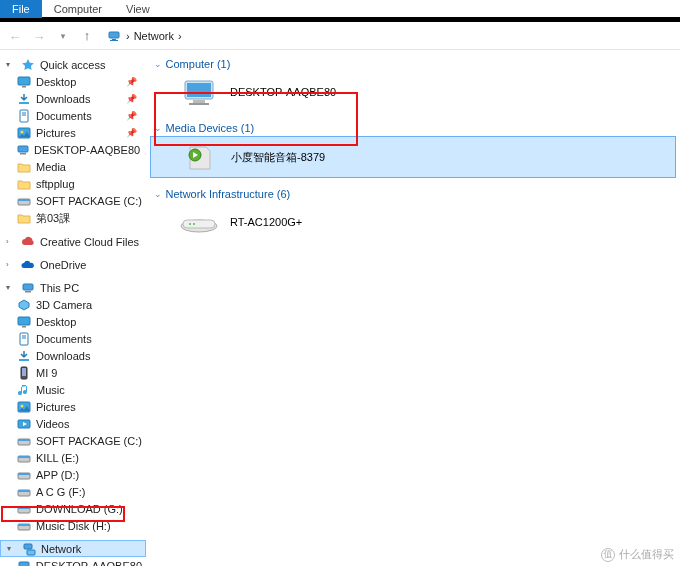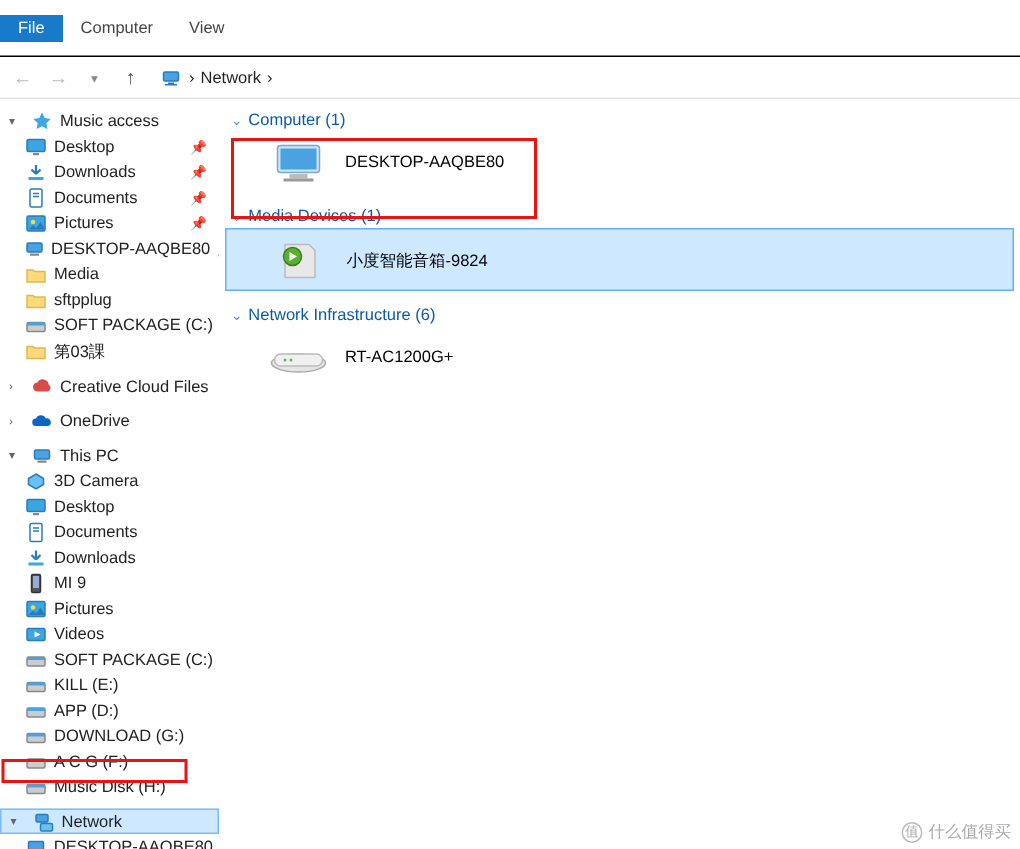--- a/index.html
+++ b/index.html
@@ -1,17 +1,17 @@
 <!DOCTYPE html>
 <html><head>
 <meta charset="utf-8">
 <style>
 * { margin: 0; padding: 0; box-sizing: border-box; font-family: "Segoe UI", Tahoma, sans-serif; }
 body { width: 680px; height: 566px; background: #fff; font-size: 11px; color: #000; position: relative; overflow: hidden; }
-.top-tabs { height: 38px; display: flex; align-items: center; background: #fff; border-bottom: 1px solid #000000; }
+.top-tabs { height: 22px; display: flex; align-items: center; background: #fff; border-bottom: 5px solid #000000; }
 .tab { padding: 3px 12px; font-size: 11px; color: #444; cursor: default; }
 .tab.active { background: #1979ca; color: #fff; }
 .nav-row { height: 28px; display: flex; align-items: center; gap: 6px; padding: 0 6px; border-bottom: 1px solid #e5e5e5; }
 .nav-btn { width: 18px; height: 18px; display: flex; align-items: center; justify-content: center; color: #555; font-size: 13px; }
 .nav-btn.dis { color: #bbb; }
 .addr { display: flex; align-items: center; gap: 4px; margin-left: 4px; font-size: 11px; color: #222; }
 .addr .ico { width: 16px; height: 16px; display: inline-flex; align-items: center; justify-content: center; }
 .main { display: flex; height: calc(566px - 50px); }
 .sidebar { width: 146px; padding: 6px 0; overflow: auto; background: #fff; }
 .tree-item { display: flex; align-items: center; gap: 4px; padding: 1.5px 4px 1.5px 16px; font-size: 11px; color: #222; white-space: nowrap; cursor: default; }
@@ -64,21 +64,21 @@
 
 <div class="main">
   <div class="sidebar">
     <div class="tree-item root">
       <span class="exp">▾</span>
       <span class="ico">
           <svg width="14" height="14" viewBox="0 0 14 14">
             <path d="M7 1l1.8 3.7 4 .6-2.9 2.8.7 4L7 10.2 3.4 12l.7-4L1.2 5.3l4-.6z" fill="#3fa6e8"></path>
           </svg>
         </span>
-      <span>Music access</span>
+      <span>Quick access</span>
     </div>
     <div id="quick-items">
         <div class="tree-item">
           <span class="ico">
             <svg width="14" height="12" viewBox="0 0 14 12">
               <rect x="1" y="1" width="12" height="8" rx="1" fill="#3ba6e0" stroke="#2a7bbb"></rect>
               <rect x="5" y="10" width="4" height="1.5" fill="#888"></rect>
             </svg>
           </span>
           <span>Desktop</span>
@@ -232,20 +232,28 @@
           <span class="ico">
             <svg width="10" height="14" viewBox="0 0 10 14">
               <rect x="2" y="1" width="6" height="12" rx="1" fill="#555" stroke="#333"></rect>
               <rect x="3" y="2" width="4" height="8" fill="#9ad"></rect>
             </svg>
           </span>
           <span>MI 9</span>
         </div>
         <div class="tree-item">
           <span class="ico">
+            <svg width="12" height="14" viewBox="0 0 12 14">
+              <path d="M4 2v8a2 2 0 11-1-1.7V4l6-1v6a2 2 0 11-1-1.7V2z" fill="#3ba6e0"></path>
+            </svg>
+          </span>
+          <span>Music</span>
+        </div>
+        <div class="tree-item">
+          <span class="ico">
             <svg width="14" height="12" viewBox="0 0 14 12">
               <rect x="1" y="1" width="12" height="10" rx="1" fill="#3ba6e0" stroke="#2a7bbb"></rect>
               <circle cx="5" cy="5" r="1.5" fill="#ffd54a"></circle>
               <path d="M2 10l3-3 2 2 3-4 3 5z" fill="#2a7bbb"></path>
             </svg>
           </span>
           <span>Pictures</span>
         </div>
         <div class="tree-item">
           <span class="ico">
@@ -283,30 +291,30 @@
           </span>
           <span>APP (D:)</span>
         </div>
         <div class="tree-item">
           <span class="ico">
             <svg width="14" height="12" viewBox="0 0 14 12">
               <rect x="1" y="4" width="12" height="6" rx="1" fill="#ccc" stroke="#888"></rect>
               <rect x="1" y="4" width="12" height="2" fill="#4aa3e0"></rect>
             </svg>
           </span>
+          <span>A C G (F:)</span>
+        </div>
+        <div class="tree-item">
+          <span class="ico">
+            <svg width="14" height="12" viewBox="0 0 14 12">
+              <rect x="1" y="4" width="12" height="6" rx="1" fill="#ccc" stroke="#888"></rect>
+              <rect x="1" y="4" width="12" height="2" fill="#4aa3e0"></rect>
+            </svg>
+          </span>
           <span>DOWNLOAD (G:)</span>
-        </div>
-        <div class="tree-item">
-          <span class="ico">
-            <svg width="14" height="12" viewBox="0 0 14 12">
-              <rect x="1" y="4" width="12" height="6" rx="1" fill="#ccc" stroke="#888"></rect>
-              <rect x="1" y="4" width="12" height="2" fill="#4aa3e0"></rect>
-            </svg>
-          </span>
-          <span>A C G (F:)</span>
         </div>
         <div class="tree-item">
           <span class="ico">
             <svg width="14" height="12" viewBox="0 0 14 12">
               <rect x="1" y="4" width="12" height="6" rx="1" fill="#ccc" stroke="#888"></rect>
               <rect x="1" y="4" width="12" height="2" fill="#4aa3e0"></rect>
             </svg>
           </span>
           <span>Music Disk (H:)</span>
         </div>
@@ -360,21 +368,21 @@
             <span>Media Devices (1)</span>
           </div>
           <div class="gitem sel">
             <span class="thumb">
               <svg width="40" height="32" viewBox="0 0 40 32">
                 <path d="M10 6h16l4 4v18H10z" fill="#e8e8e8" stroke="#bbb"></path>
                 <circle cx="15" cy="14" r="6" fill="#5bb030" stroke="#3a8020"></circle>
                 <path d="M13 11l5 3-5 3z" fill="#fff"></path>
               </svg>
             </span>
-            <span>小度智能音箱-9824</span>
+            <span>小度智能音箱-8379</span>
           </div>
         </div>
         <div class="group">
           <div class="ghead">
             <span class="chev">⌄</span>
             <span>Network Infrastructure (6)</span>
           </div>
           <div class="gitem">
             <span class="thumb">
               <svg width="42" height="24" viewBox="0 0 42 24">

